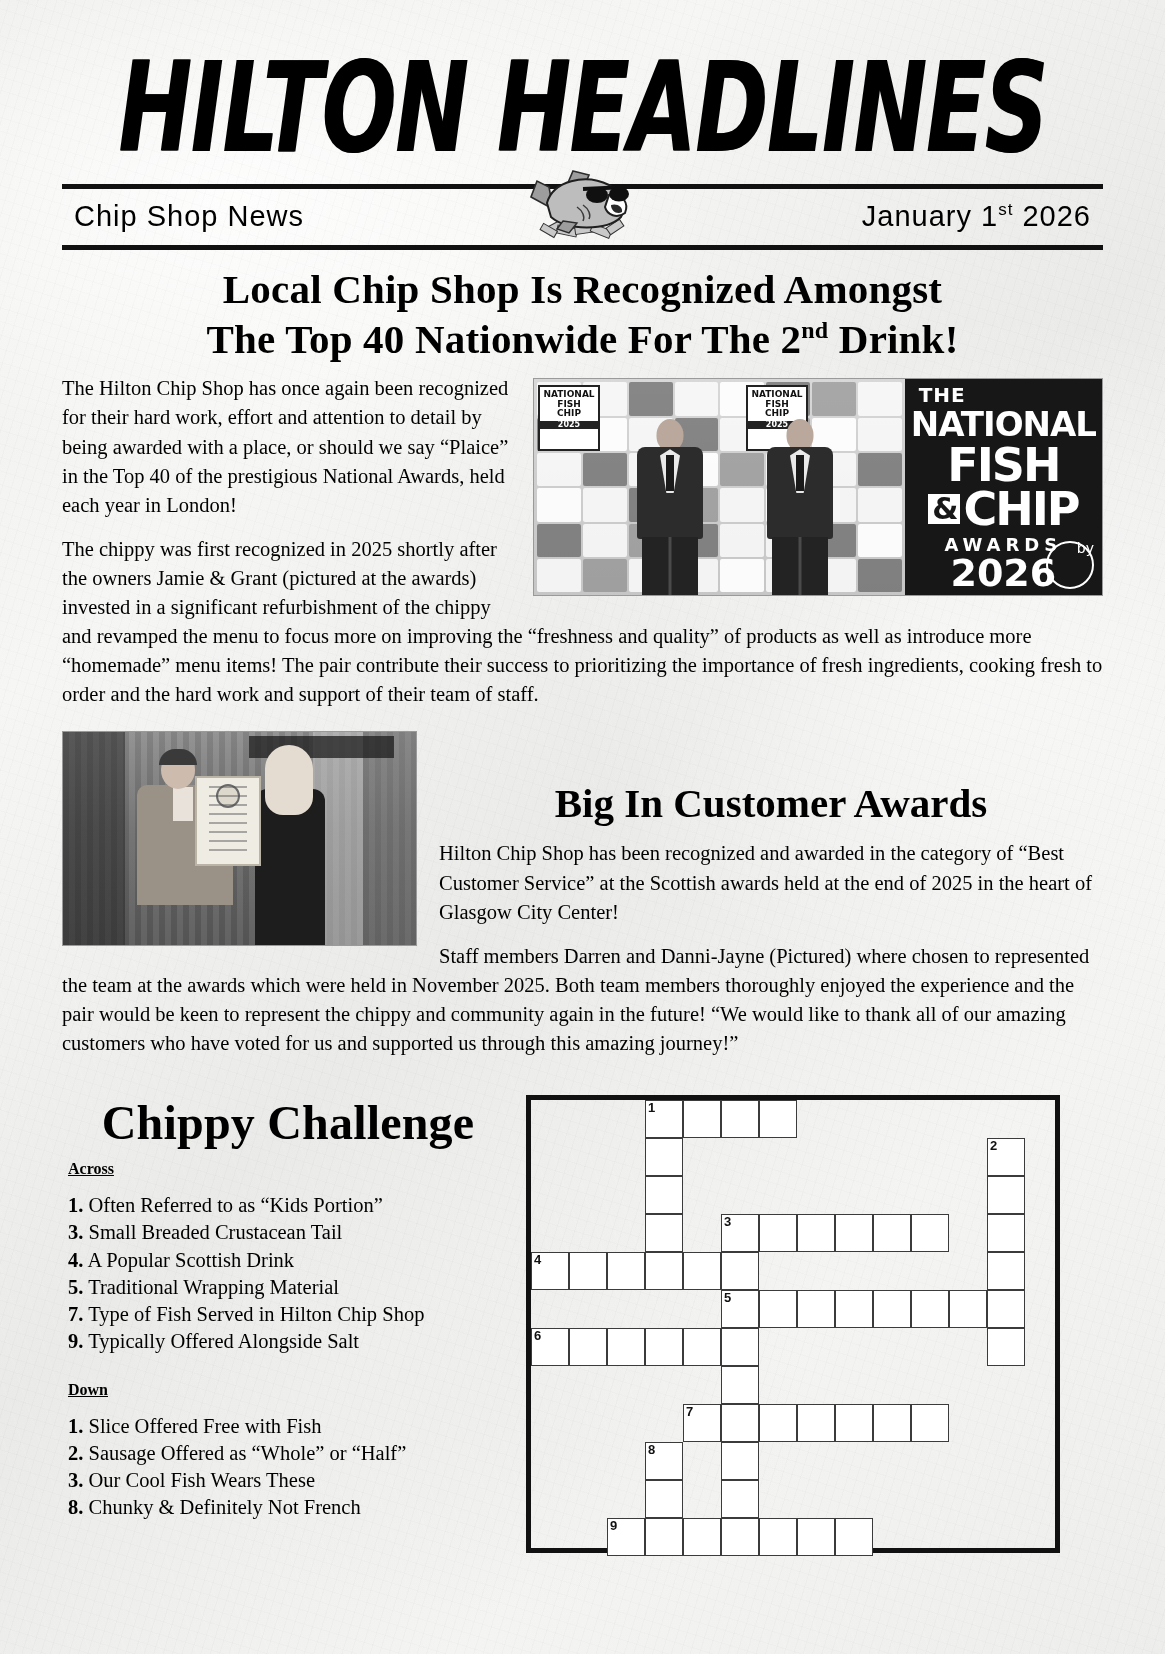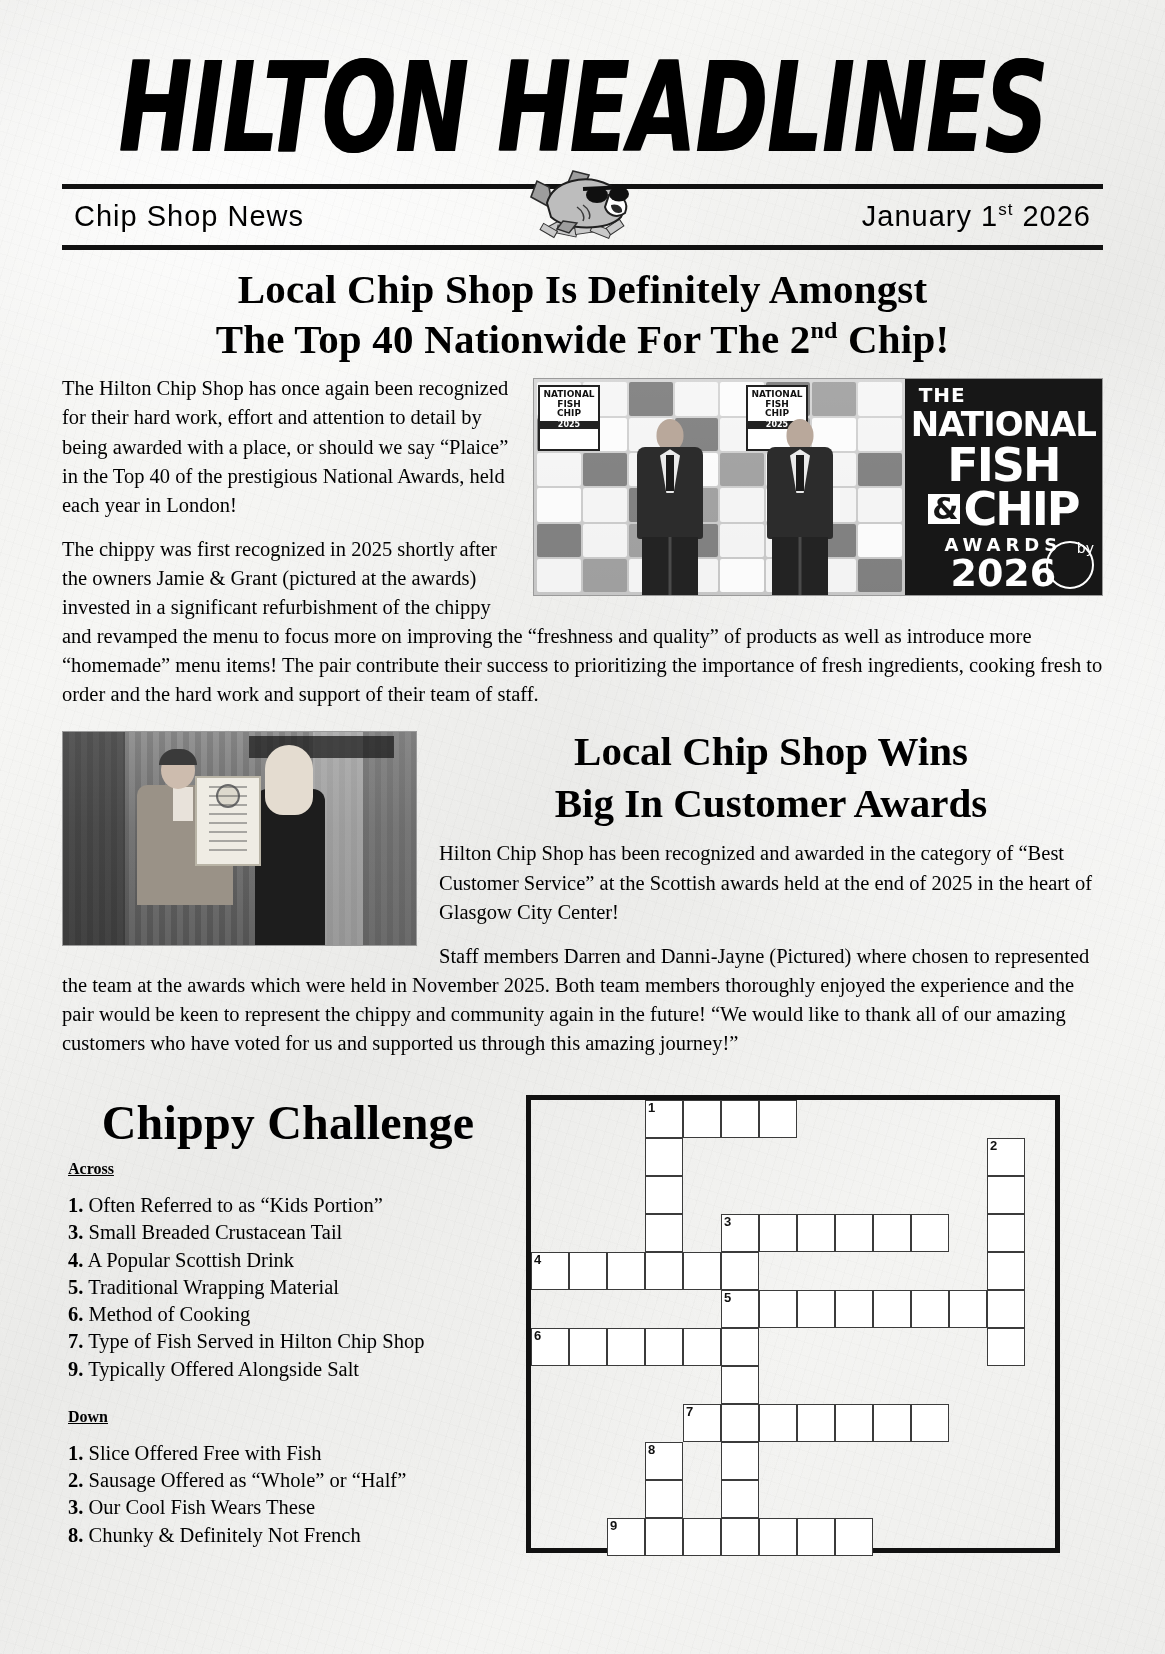--- a/index.html
+++ b/index.html
@@ -396,22 +396,22 @@
         </g>
       </svg>
 
       <div class="dateline-right"><span>January 1</span><sup>st</sup> <span>2026</span></div>
     </div>
     <div class="rule-thick"></div>
   </div>
 
   <div>
     <h1 class="headline">
-      <span>Local Chip Shop Is Definitely Amongst</span><br>
-      <span>The Top 40 Nationwide For The 2</span><sup>nd</sup><span> Chip!</span>
+      <span>Local Chip Shop Is Recognized Amongst</span><br>
+      <span>The Top 40 Nationwide For The 2</span><sup>nd</sup><span> Drink!</span>
     </h1>
 
     <div class="body-text clearfix">
 
       <div class="photo-awards">
         <div class="awards-backdrop">
           <div class="logo-grid">
             <i></i>
               <i></i>
               <i></i>
@@ -520,40 +520,39 @@
           <span class="dress"></span>
             <span class="head"></span>
             <span class="hair"></span>
         </div>
         <div class="ph2-cert">
             <span class="medal"></span>
           </div>
       </div>
 
       <h2 class="headline2">
-        <span>Local Chip Shop Wins</span><br>
+        <br>
         <span>Big In Customer Awards</span>
       </h2>
 
       <p>Hilton Chip Shop has been recognized and awarded in the category of “Best Customer Service” at the Scottish awards held at the end of 2025 in the heart of Glasgow City Center!</p>
       <p>Staff members Darren and Danni-Jayne (Pictured) where chosen to represented the team at the awards which were held in November 2025. Both team members thoroughly enjoyed the experience and the pair would be keen to represent the chippy and community again in the future! “We would like to thank all of our amazing customers who have voted for us and supported us through this amazing journey!”</p>
     </div>
   </div>
 
   <div class="challenge-wrap">
     <div class="clues-col">
       <h3 class="challenge-title">Chippy Challenge</h3>
 
       <div class="clue-head">Across</div>
       <ul class="clue-list">
         <li><b>1.</b> <span>Often Referred to as “Kids Portion”</span></li>
         <li><b>3.</b> <span>Small Breaded Crustacean Tail</span></li>
         <li><b>4.</b> <span>A Popular Scottish Drink</span></li>
         <li><b>5.</b> <span>Traditional Wrapping Material</span></li>
-        <li><b>6.</b> <span>Method of Cooking</span></li>
         <li><b>7.</b> <span>Type of Fish Served in Hilton Chip Shop</span></li>
         <li><b>9.</b> <span>Typically Offered Alongside Salt</span></li>
       </ul>
 
       <div class="down-block">
         <div class="clue-head">Down</div>
         <ul class="clue-list">
           <li><b>1.</b> <span>Slice Offered Free with Fish</span></li>
           <li><b>2.</b> <span>Sausage Offered as “Whole” or “Half”</span></li>
           <li><b>3.</b> <span>Our Cool Fish Wears These</span></li>

